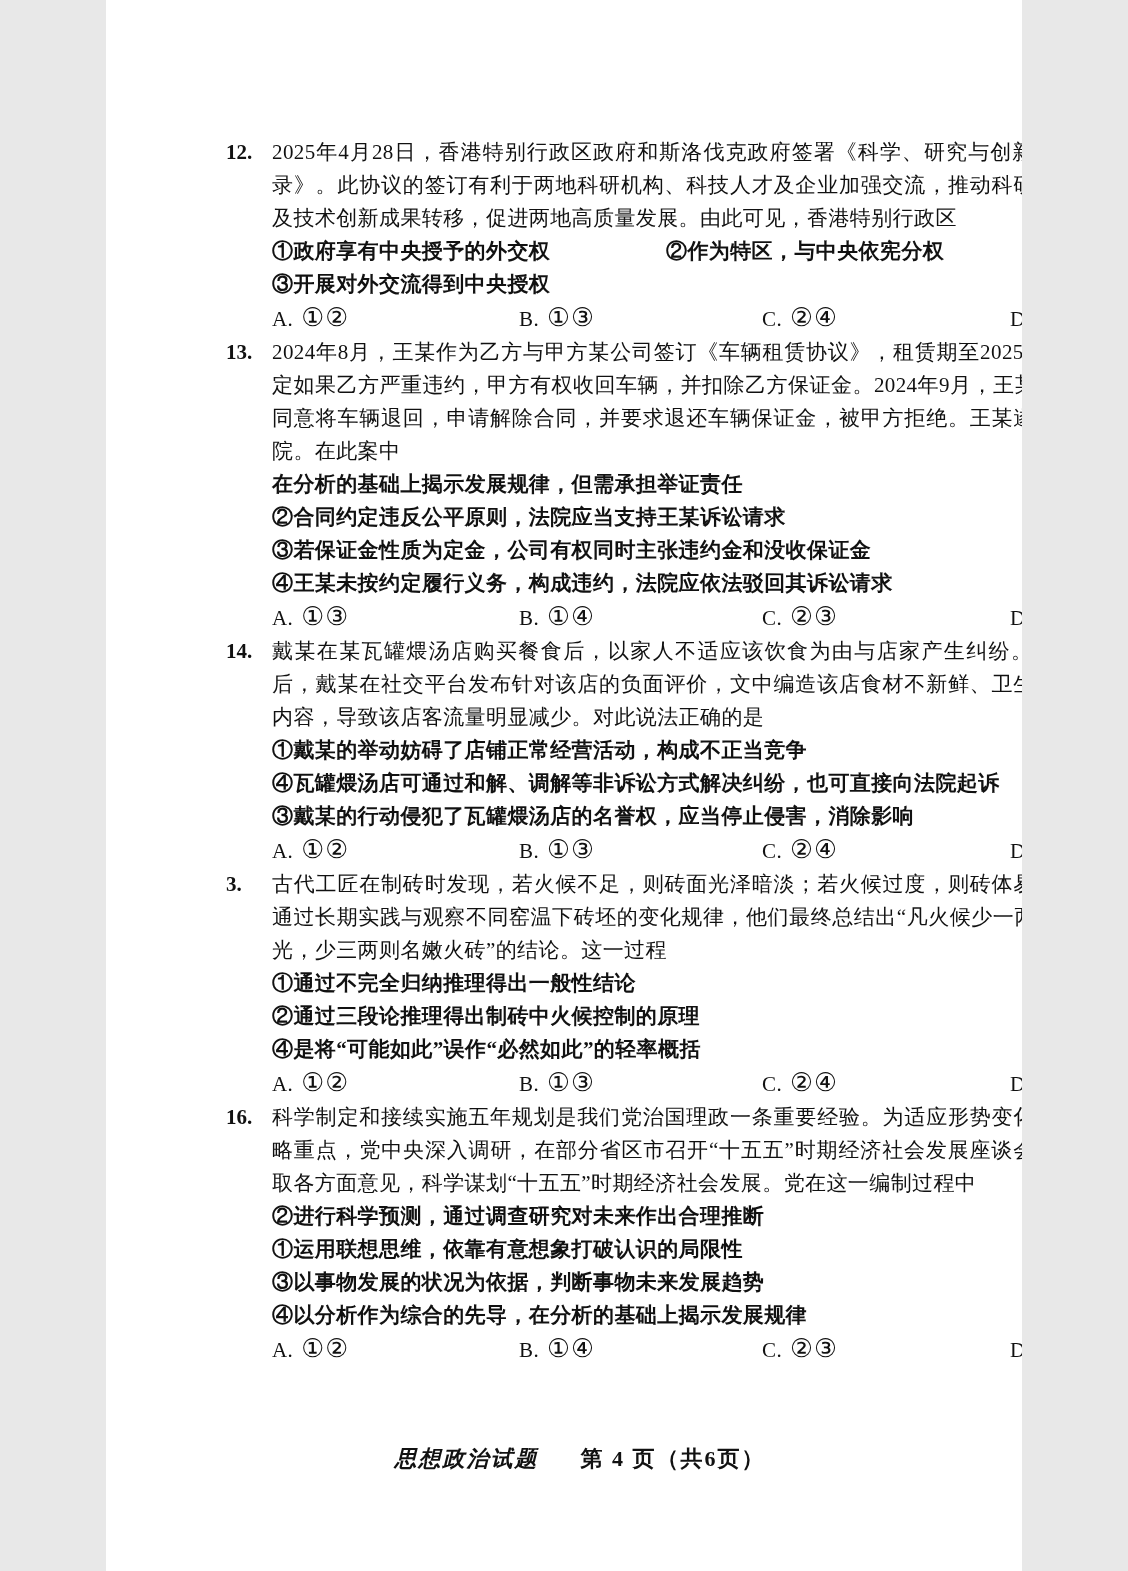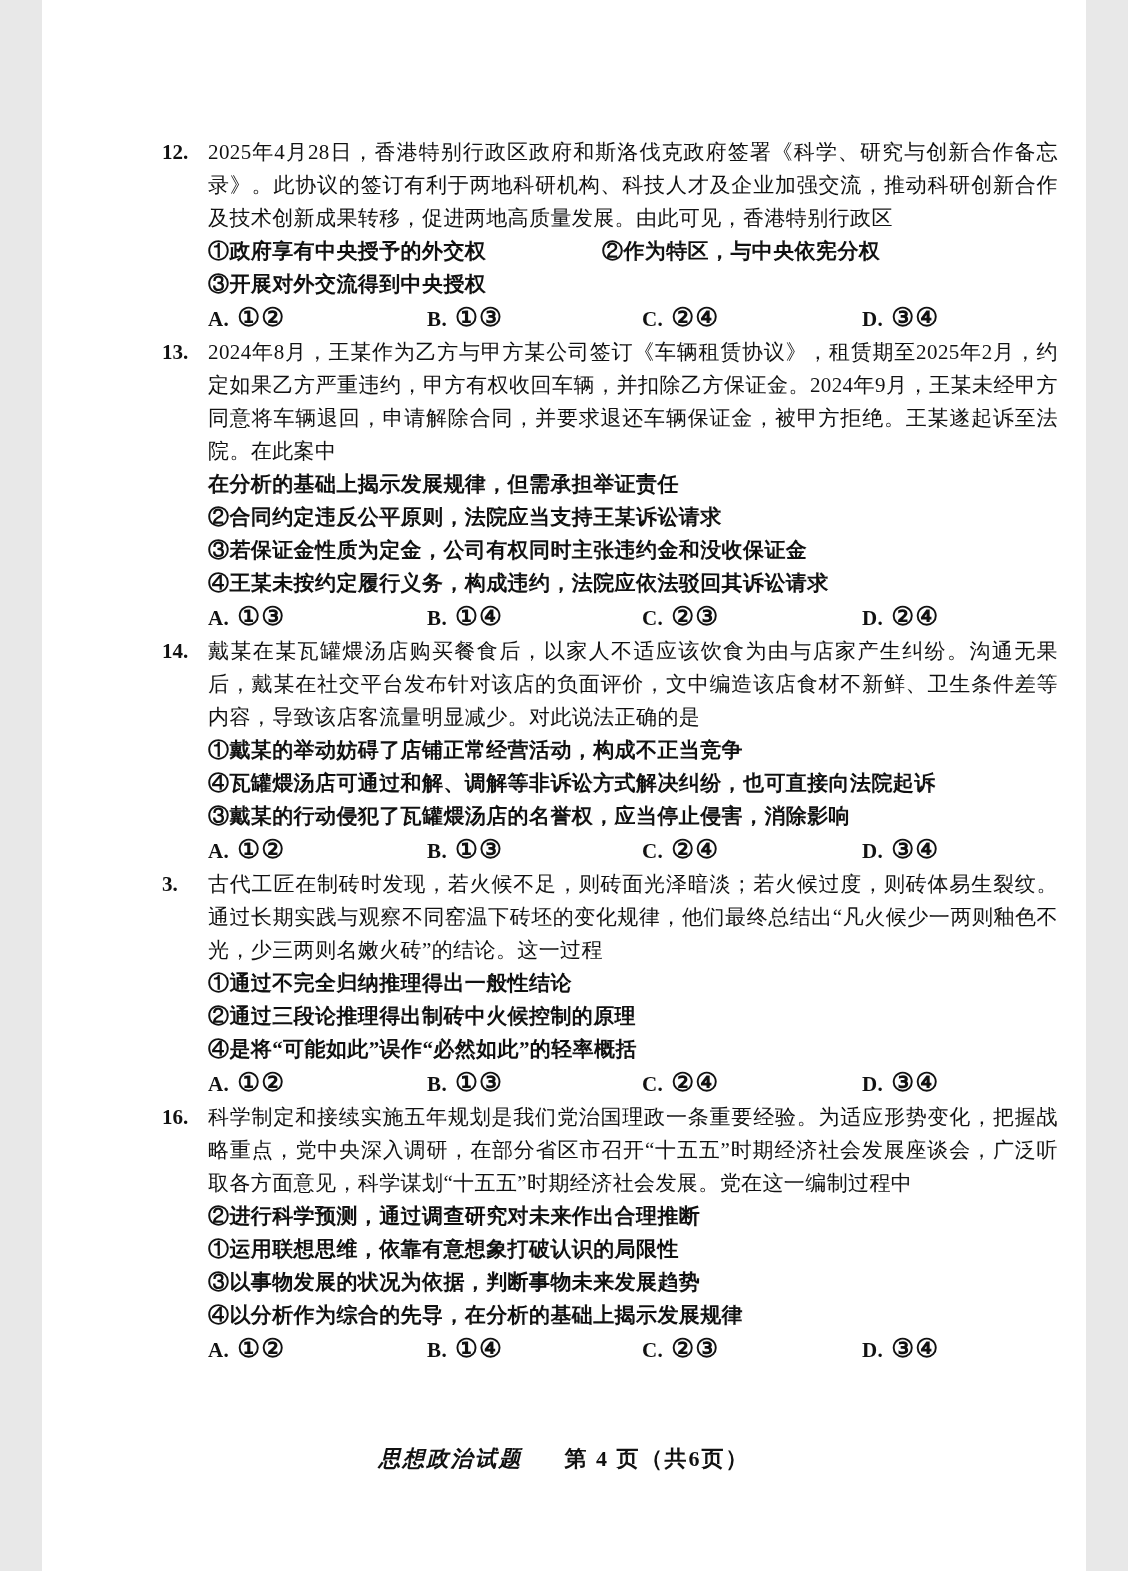--- a/index.html
+++ b/index.html
@@ -1,19 +1,19 @@
 <!DOCTYPE html>
 <html><head>
 <meta charset="utf-8">
 <style>
   * { margin: 0; padding: 0; box-sizing: border-box; }
   html, body { background: #e8e8e8; }
   .page {
     position: relative;
-    width: 1044px;
+    width: 916px;
     height: 1571px;
     background: #ffffff;
     margin: 0 auto;
     font-family: "Liberation Serif", "DejaVu Serif", serif;
     color: #111111;
     overflow: hidden;
   }
   .content {
     position: absolute;
     left: 120px;
@@ -39,30 +39,31 @@
     font-weight: normal;
   }
   .item-row { font-weight: bold; }
   .two-col {
     display: grid;
     grid-template-columns: 394px auto;
   }
   .choices {
     display: grid;
     grid-template-columns: 219px 215px 220px auto;
-    font-weight: bold;
+    font-weight: normal;
+    gap: 28px;
   }
   .choice .circ {
     font-size: 1.22em;
     letter-spacing: 1px;
   }
   .choice .lbl { margin-right: 8px; }
   .footer {
     position: absolute;
-    left: 0;
+    left: 16px;
     top: 1444px;
     width: 100%;
     text-align: center;
     font-size: 22px;
     font-style: italic;
     font-weight: bold;
     letter-spacing: 2px;
   }
   .footer .pageinfo { margin-left: 42px; font-style: normal; }
 </style>

